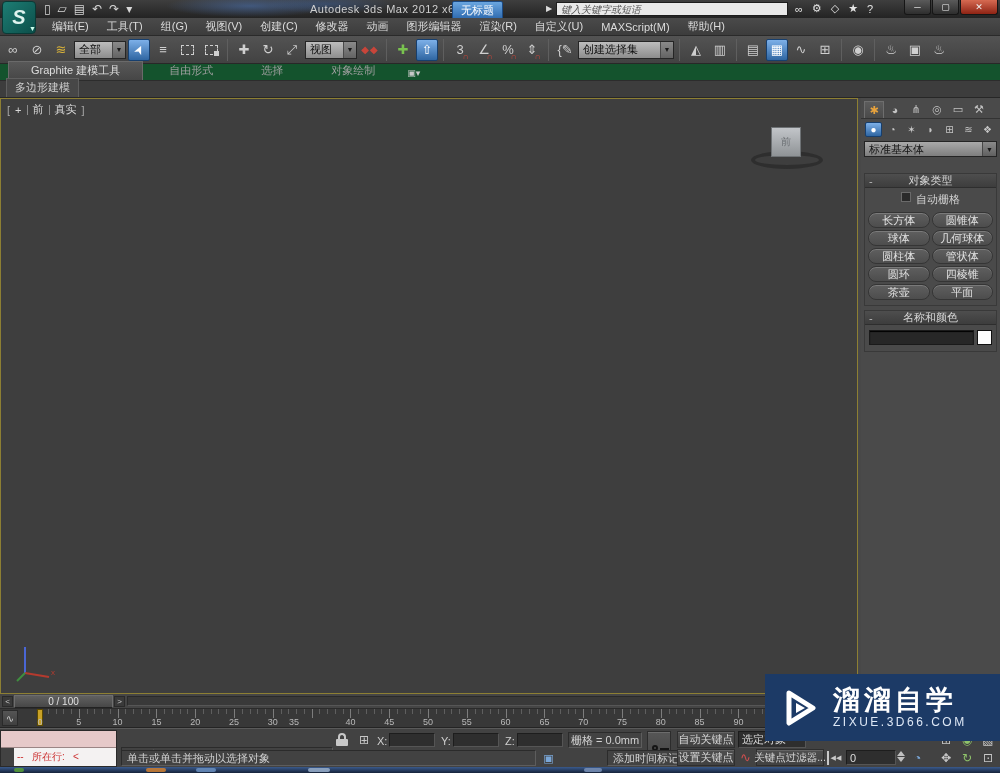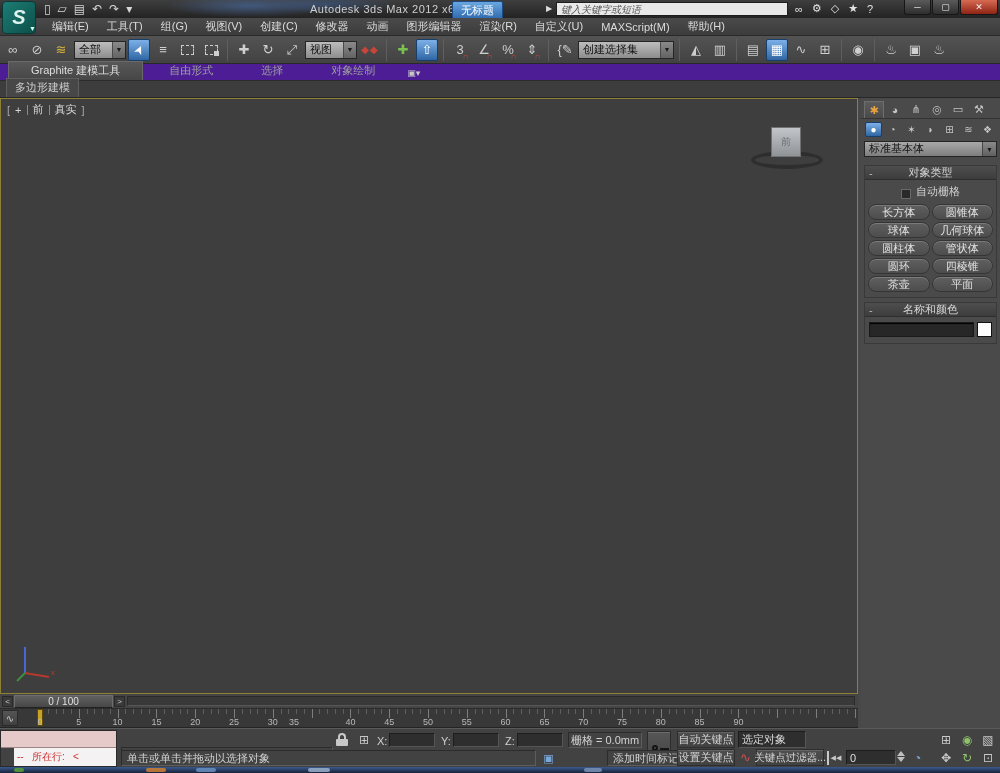--- a/index.html
+++ b/index.html
@@ -58,21 +58,21 @@
   .tb-btn.cursor .glyph { transform:rotate(-65deg); font-size:12px; }
   .magnet-sub { position:absolute; right:2px; bottom:0; color:#c8453a; font-size:9px; font-weight:bold; transform:scaleY(.9); }
   .dash-rect { width:13px; height:10px; border:1px dashed #cfcfcf; position:relative; }
   .dashedbox2 .dash-rect:after { content:""; position:absolute; right:-2px; bottom:-2px; width:5px; height:5px; background:#cfcfcf; }
   .tb-sep { width:1px; height:22px; background:#2e2e2e; border-right:1px solid #5f5f5f; margin:0 3px; flex:0 0 auto; }
   .tb-dd { height:18px; flex:0 0 auto; display:flex; align-items:center; justify-content:space-between;
     background:linear-gradient(#bdbdbd,#8d8d8d); border:1px solid #252525; color:#111; padding-left:4px; }
   .tb-dd .dd-arrow { width:13px; height:100%; display:flex; align-items:center; justify-content:center;
     background:linear-gradient(#8a8a8a,#636363); border-left:1px solid #4a4a4a; color:#1a1a1a; font-size:7px; }
   
-  #ribbontabs { position:absolute; left:0; top:64px; width:1000px; height:17px; background:#4c1d95;
+  #ribbontabs { position:absolute; left:0; top:64px; width:1000px; height:17px; background:#14532d;
     border-bottom:1px solid #2c2c2c; display:flex; align-items:flex-end; padding-left:8px; gap:4px; }
   .rtab { padding:1px 22px 2px; color:#9f9f9f; font-size:11px; white-space:nowrap; }
   .rtab.active { background:linear-gradient(#585858,#464646); border:1px solid #6a6a6a; border-bottom:none; color:#dedede; }
   #ribbon-toggle { color:#c8c8c8; font-size:9px; padding:0 6px 2px; }
   #ribbonrow2 { position:absolute; left:0; top:81px; width:1000px; height:17px; background:#3d3d3d;
     border-bottom:1px solid #272727; display:flex; align-items:flex-end; padding-left:6px; }
   #poly-tab { padding:1px 8px 2px; background:#474747; border:1px solid #5f5f5f; border-bottom:none; color:#cfcfcf; font-size:11px; }
   
   #viewport { position:absolute; left:0; top:98px; width:858px; height:596px; background:#3e3e3e;
     border:1px solid #8d7f33; }
@@ -87,30 +87,30 @@
     display:flex; align-items:center; justify-content:center; color:#6a6e72; font-size:10px; }
   #axis-tripod { position:absolute; left:10px; bottom:8px; }
   
   #cmdpanel { position:absolute; left:861px; top:98px; width:139px; height:630px; background:#4a4a4a; }
   #cp-tabs { display:flex; align-items:flex-end; gap:1px; padding:2px 2px 0 3px; height:21px; border-bottom:1px solid #333; }
   .cp-tab { width:20px; height:17px; display:flex; align-items:center; justify-content:center; color:#c2c2c2; font-size:11px; }
   .cp-tab.active { background:linear-gradient(#5c5c5c,#4a4a4a); border:1px solid #6e6e6e; border-bottom:none; color:#e8a33d; }
   #cp-subtabs { display:flex; align-items:center; gap:2px; padding:2px 2px 2px 4px; height:20px; }
   .cp-subtab { width:17px; height:15px; display:flex; align-items:center; justify-content:center; color:#c6c6c6; font-size:10px; border-radius:2px; }
   .cp-subtab.active { background:linear-gradient(#7db0e8,#2f66a2); border:1px solid #173f6e; color:#fff; }
-  #cp-dd { margin:2px 3px 8px; height:16px; display:flex; align-items:flex-end; justify-content:space-between;
+  #cp-dd { margin:2px 3px 16px; height:16px; display:flex; align-items:center; justify-content:space-between;
     background:linear-gradient(#a9a9a9,#7e7e7e); border:1px solid #242424; color:#141414; padding-left:4px; font-size:11px; }
   #cp-dd .dd-arrow { width:14px; height:100%; display:flex; align-items:center; justify-content:center;
     background:linear-gradient(#8a8a8a,#606060); border-left:1px solid #474747; color:#191919; font-size:7px; }
   .rollout { margin:4px 3px 0; border:1px solid #393939; }
   .rollout-h { height:14px; background:linear-gradient(#4e4e4e,#3d3d3d); border-bottom:1px solid #2e2e2e;
     display:flex; align-items:center; color:#d6d6d6; font-size:11px; position:relative; }
   .rollout-h .minus { position:absolute; left:4px; color:#bbb; }
   .rollout-h .rtitle { width:100%; text-align:center; }
-  #autogrid-row { display:flex; align-items:flex-end; justify-content:center; gap:5px; padding:4px 0 2px; color:#d0d0d0; }
+  #autogrid-row { display:flex; align-items:flex-start; justify-content:center; gap:5px; padding:4px 0 2px; color:#d0d0d0; }
   #autogrid-box { width:10px; height:10px; background:#2a2a2a; border:1px solid #6a6a6a; }
   #prim-grid { display:grid; grid-template-columns:1fr 1fr; gap:2px; padding:3px 3px 5px; }
   .prim-btn { height:16px; display:flex; align-items:center; justify-content:center;
     background:linear-gradient(#5f5f5f,#4d4d4d); border:1px solid #353535; box-shadow:inset 0 1px 0 #7a7a7a;
     color:#e2e2e2; font-size:11px; border-radius:8px; white-space:nowrap; }
   #name-row { display:flex; align-items:center; gap:3px; padding:5px 4px 6px; }
   #name-field { flex:1; height:15px; background:#272727; border:1px solid #1a1a1a; box-shadow:inset 0 1px 1px #000; }
   #color-swatch { width:15px; height:15px; background:#fdfdfd; border:1px solid #111; }
   
   #timeslider { position:absolute; left:0; top:694px; width:858px; height:15px; background:#454545; border-bottom:1px solid #2b2b2b; }
@@ -506,14 +506,24 @@
   </div>
 
   <div id="taskbar">
     <span class="tk-blob" style="left:14px; width:10px; background:#58a035;"></span>
     <span class="tk-blob" style="left:146px; width:20px; background:#d08030;"></span>
     <span class="tk-blob" style="left:196px; width:20px; background:#6a8fc0;"></span>
     <span class="tk-blob" style="left:308px; width:22px; background:#9ab0cc;"></span>
     <span class="tk-blob" style="left:584px; width:18px; background:#7a92b8;"></span>
   </div>
 
+  <div id="watermark" style="background: rgb(28, 58, 102);">
+    <svg width="46" height="46" viewBox="0 0 46 46">
+      <polygon points="12,8 36,23 12,38" fill="none" stroke="#ffffff" stroke-width="5" stroke-linejoin="round"></polygon>
+      <polygon points="19,18 28,23 19,28" fill="#ffffff"></polygon>
+    </svg>
+    <div id="wm-text">
+      <span id="wm-brand">溜溜自学</span>
+      <span id="wm-site">zixue.3d66.com</span>
+    </div>
+  </div>
 
 </div>
 
 </body></html>

